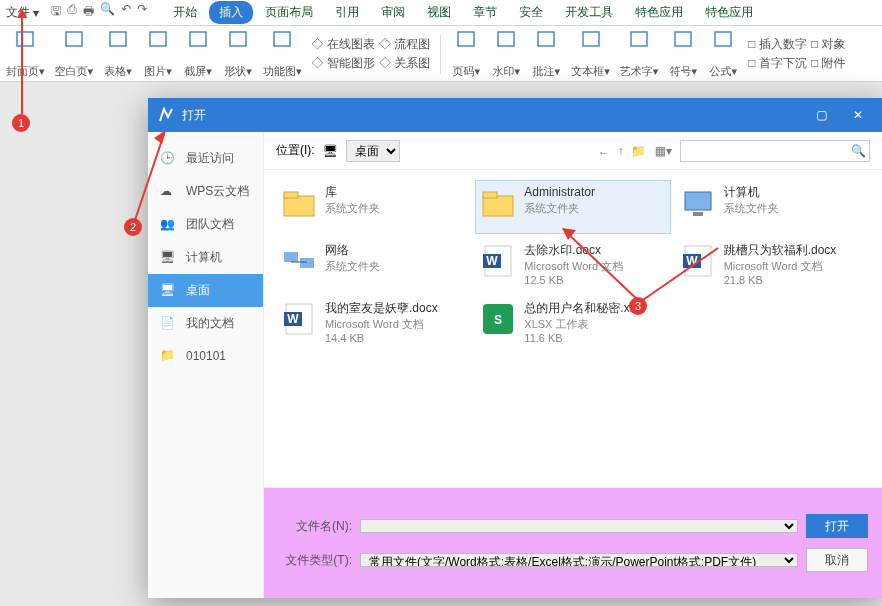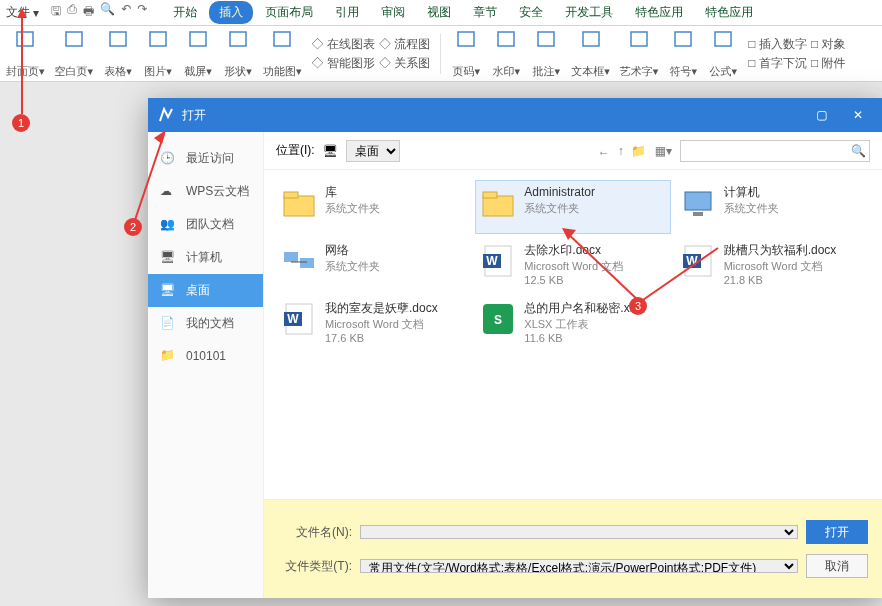--- a/index.html
+++ b/index.html
@@ -44,21 +44,21 @@
 
 .filegrid{flex:1;padding:10px 12px;display:grid;grid-template-columns:repeat(3,1fr);grid-auto-rows:54px;gap:4px;align-content:start;overflow:auto}
 .fitem{display:flex;gap:8px;padding:4px;border:1px solid transparent;align-items:flex-start}
 .fitem.sel{background:#e8f1fb;border-color:#b7d6f4}
 .fic{width:36px;height:36px;display:flex;align-items:center;justify-content:center;flex-shrink:0}
 .fmeta{display:flex;flex-direction:column;line-height:1.3;overflow:hidden}
 .fname{color:#333;white-space:nowrap;overflow:hidden;text-overflow:ellipsis}
 .ftype{color:#888;font-size:11px}
 .fsize{color:#888;font-size:11px}
 
-.dlg-bottom{border-top:1px solid #eee;padding:20px 14px;display:flex;flex-direction:column;gap:10px;background:#fef9c3}
+.dlg-bottom{border-top:1px solid #eee;padding:26px 14px;display:flex;flex-direction:column;gap:10px;background:#f0abfc}
 .row{display:flex;align-items:center;gap:8px}
 .row label{width:74px;text-align:right;color:#555}
 .row select,.row input{flex:1;height:14px;border:1px solid #bcbcbc;padding:0 4px;font-size:12px}
 .btn{width:62px;height:24px;border:1px solid #bcbcbc;background:#f7f7f7;cursor:pointer;color:#3e3e3e}
 .btn.primary{background:#2f7cd6;color:#fff;border-color:#2f7cd6}
 
 
 .dot{position:absolute;width:18px;height:18px;border-radius:50%;background:#e53935;color:#fff;display:flex;align-items:center;justify-content:center;font-size:11px;z-index:50}
 .arrow-svg{position:absolute;z-index:40;pointer-events:none}
 
@@ -371,21 +371,21 @@
             <div class="fic">
               <svg width="34" height="34">
                 <rect x="4" y="2" width="26" height="30" fill="#fff" stroke="#ccc"></rect>
                 <rect x="2" y="10" width="18" height="14" fill="#2b5797"></rect>
                 <text x="11" y="21" fill="#fff" font-size="11" text-anchor="middle" font-weight="bold">W</text>
               </svg>
             </div>
             <div class="fmeta">
               <div class="fname">我的室友是妖孽.docx</div>
               <div class="ftype">Microsoft Word 文档</div>
-              <div class="fsize">17.6 KB</div>
+              <div class="fsize">14.4 KB</div>
             </div>
           </div>
           <div class="fitem">
             <div class="fic">
               <svg width="34" height="34">
                 <rect x="2" y="2" width="30" height="30" rx="4" fill="#1f9d55"></rect>
                 <text x="17" y="22" fill="#fff" font-size="16" text-anchor="middle" font-weight="bold">S</text>
               </svg>
             </div>
             <div class="fmeta">

